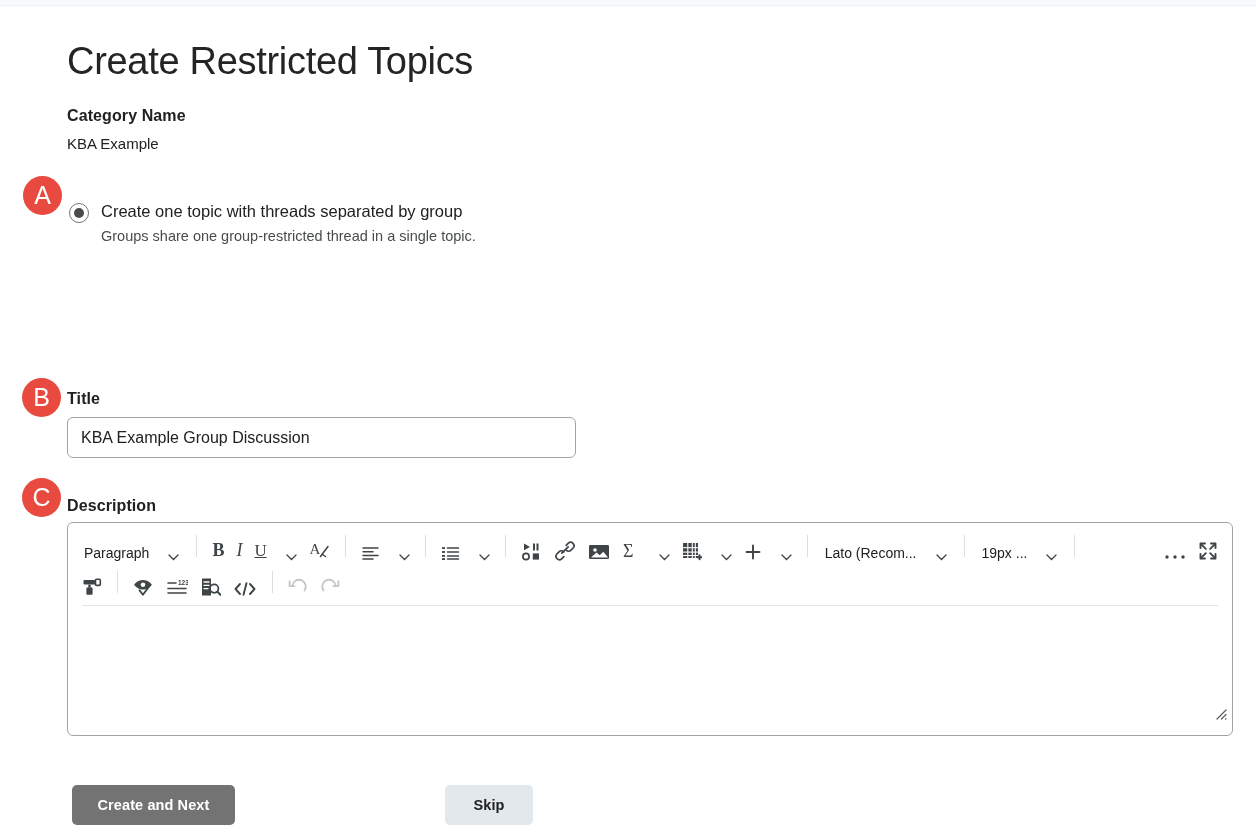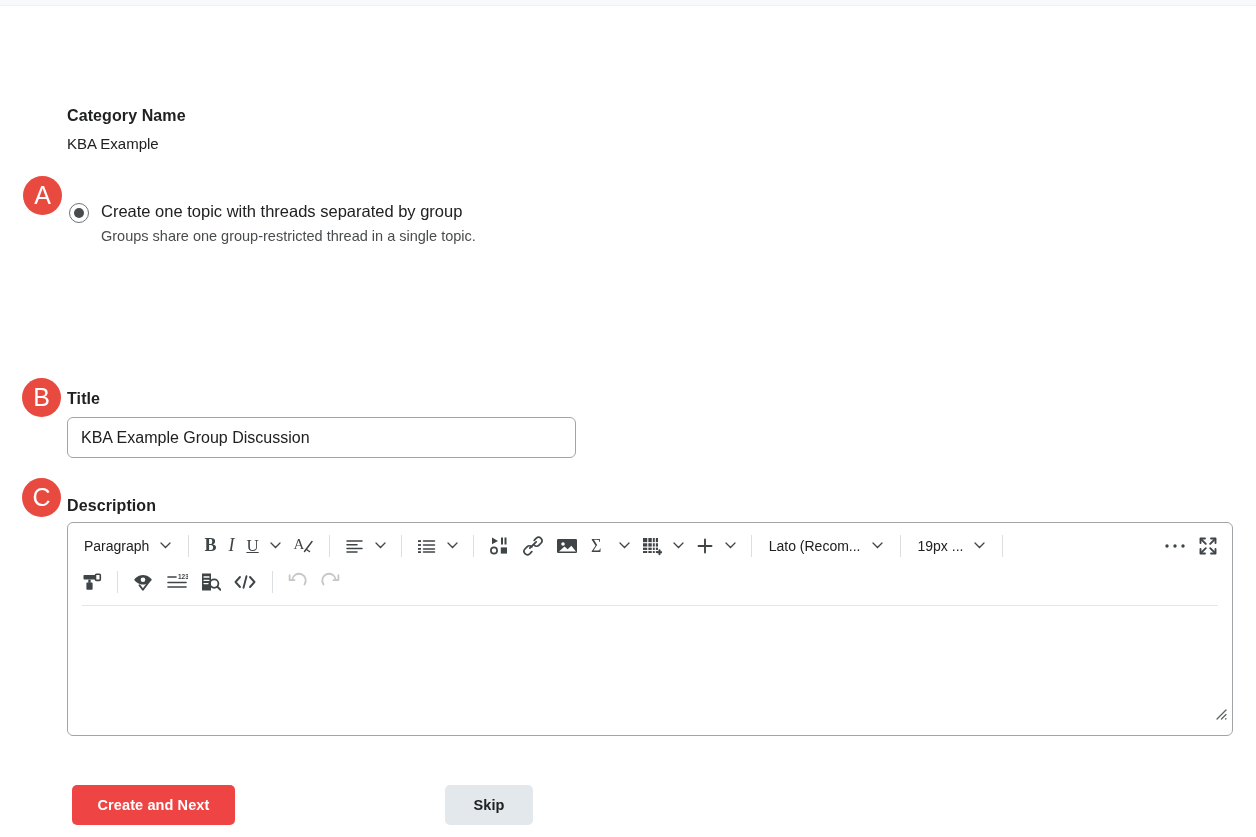--- a/index.html
+++ b/index.html
@@ -131,23 +131,23 @@
     display: flex;
     align-items: center;
     height: 35px;
     padding-left: 8px;
     padding-right: 8px;
   }
   .tb-row.row1 { margin-top: 5px; }
   .tb-row.row2 { margin-top: 1px; }
   .tb-btn {
     display: flex;
-    align-items: center;
+    align-items: flex-end;
     justify-content: center;
-    gap: 6px;
+    gap: 14px;
     height: 30px;
     padding: 0 6px;
     border-radius: 4px;
     color: #3f4447;
     cursor: pointer;
     user-select: none;
     white-space: nowrap;
   }
   .tb-btn.txt {
     font-size: 14px;
@@ -192,21 +192,21 @@
     border: none;
     font-family: "Liberation Sans", sans-serif;
     font-size: 14.5px;
     font-weight: 700;
     cursor: pointer;
     letter-spacing: 0.1px;
   }
   .btn-primary {
     left: 72px; top: 785px;
     width: 163px;
-    background: #ef4444;
+    background: #737373;
     color: #ffffff;
   }
   .btn-sec-1 {
     left: 249px; top: 785px;
     width: 145px;
     background: #e3e8ec;
     color: #202122;
   }
   .btn-sec-2 {
     left: 445px; top: 785px;
@@ -215,20 +215,21 @@
     color: #202122;
   }
 </style>
 </head>
 <body>
 
 <div class="top-strip"></div>
 
 <div class="page">
 
+  <h1 class="page-title">Create Restricted Topics</h1>
 
   <div class="field-label cat-label">Category Name</div>
   <div class="cat-value">KBA Example</div>
 
   <div class="badge badge-a">A</div>
   <div class="badge badge-b">B</div>
   <div class="badge badge-c">C</div>
 
   <div class="radio-group">
 

